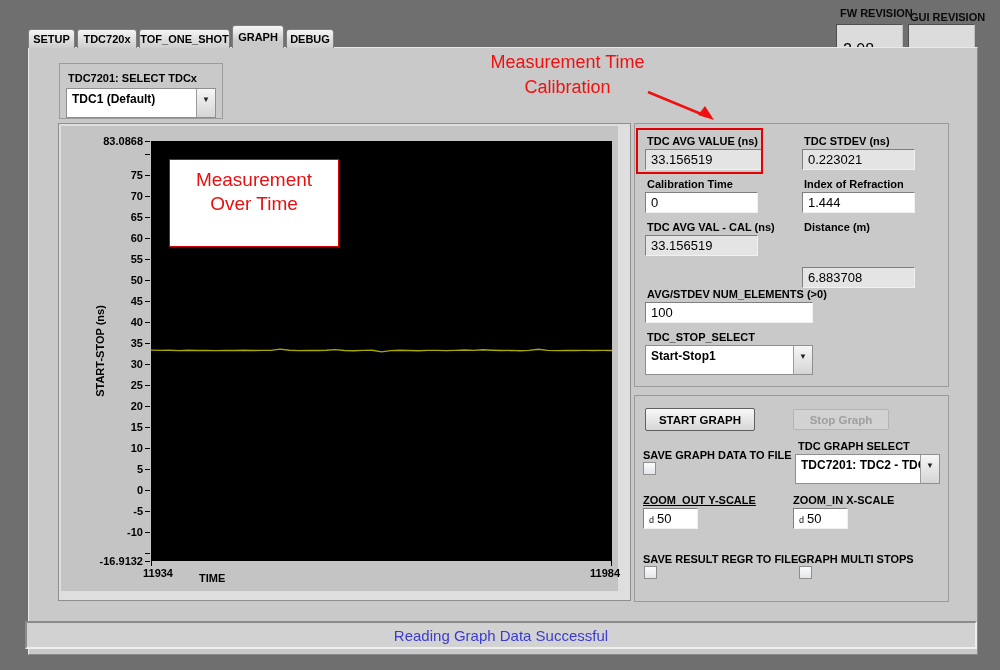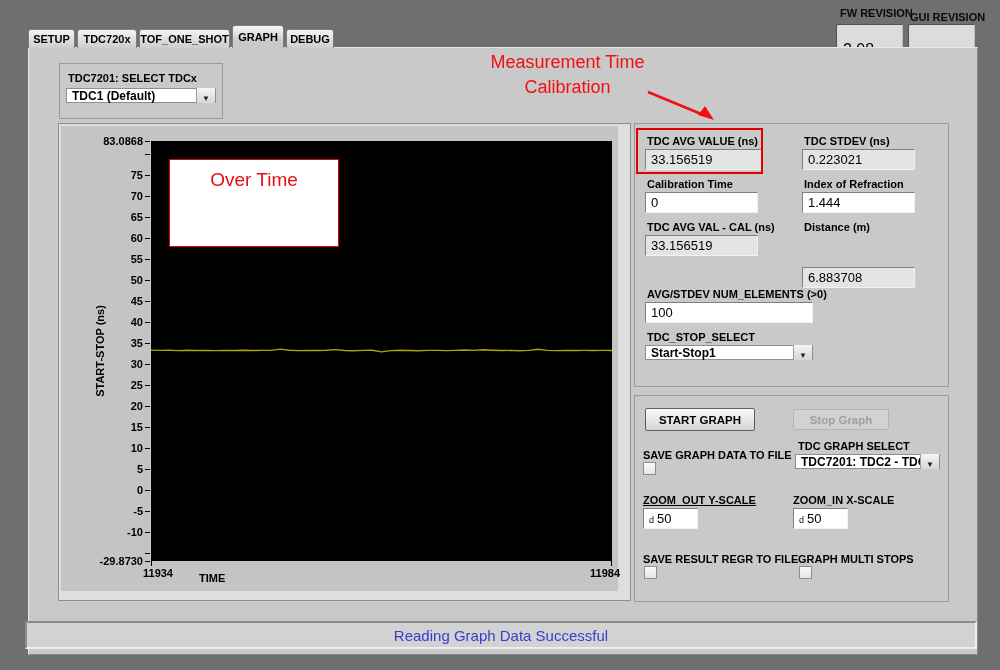--- a/index.html
+++ b/index.html
@@ -42,22 +42,22 @@
     border-right:1px solid #8a8a8a; border-bottom:1px solid #8a8a8a;
     z-index:2;
   }
   
   #tdc-select-group {
     position:absolute; left:30px; top:15px; width:164px; height:56px;
     border:1px solid #9b9b9b; background:#c9c9c9;
   }
   .sm-label { font-size:11px; font-weight:bold; }
   .dropdown {
-    display:flex; height:15px; background:#fff;
-    border:1px solid #8f8f8f; cursor:pointer;align-items:center;
+    display:flex; height:30px; background:#fff;
+    border:1px solid #8f8f8f; cursor:pointer;
   }
   .dropdown .dd-value { flex:1; font-size:12px; font-weight:bold; padding:3px 5px; white-space:nowrap; overflow:hidden; }
   .dropdown .dd-btn {
     width:19px; border-left:1px solid #9b9b9b;
     background:linear-gradient(#f6f6f6,#d5d5d5);
     font-size:8px; color:#222; text-align:center; padding-top:6px;
   }
   
   #graph-outer {
     position:absolute; left:29px; top:75px; width:573px; height:478px;
@@ -203,31 +203,32 @@
           <div class="ytick-dash" style="top: 321.965px;"></div>
           <div class="ytick-label" style="top: 335.965px; left: 0px;">5</div>
           <div class="ytick-dash" style="top: 342.965px;"></div>
           <div class="ytick-label" style="top: 356.965px; left: 0px;">0</div>
           <div class="ytick-dash" style="top: 363.965px;"></div>
           <div class="ytick-label" style="top: 377.965px; left: 0px;">-5</div>
           <div class="ytick-dash" style="top: 384.965px;"></div>
           <div class="ytick-label" style="top: 398.965px; left: 0px;">-10</div>
           <div class="ytick-dash" style="top: 405.965px;"></div>
           <div class="ytick-dash" style="top: 426.965px;"></div>
-          <div class="ytick-label" style="top: 428px; left: 0px;">-29.8730</div>
+          <div class="ytick-label" style="top: 428px; left: 0px;">-16.9132</div>
           <div class="ytick-dash" style="top: 435px;"></div>
         </div>
       <div id="x-ticks">
           <div class="xtick-dash" style="left: 90px; top: 435px;"></div>
           <div class="xtick-label" style="top: 441px; left: 82px; text-align: left;">11934</div>
           <div class="xtick-dash" style="left: 550px; top: 435px;"></div>
           <div class="xtick-label" style="top: 441px; left: 509px; text-align: right;">11984</div>
         </div>
       <div id="x-axis-title">TIME</div>
       <div id="graph-annotation-box">
+        <div>Measurement</div>
         <div>Over Time</div>
       </div>
     </div>
   </div>
 
   <div id="info-panel" class="side-panel">
     <div class="sm-label abs" style="left:12px; top:11px;">TDC AVG VALUE (ns)</div>
     <div class="fld abs" style="left:10px; top:25px; width:117px;">33.156519</div>
     <div class="sm-label abs" style="left:169px; top:11px;">TDC STDEV (ns)</div>
     <div class="fld abs" style="left:167px; top:25px; width:113px;">0.223021</div>

